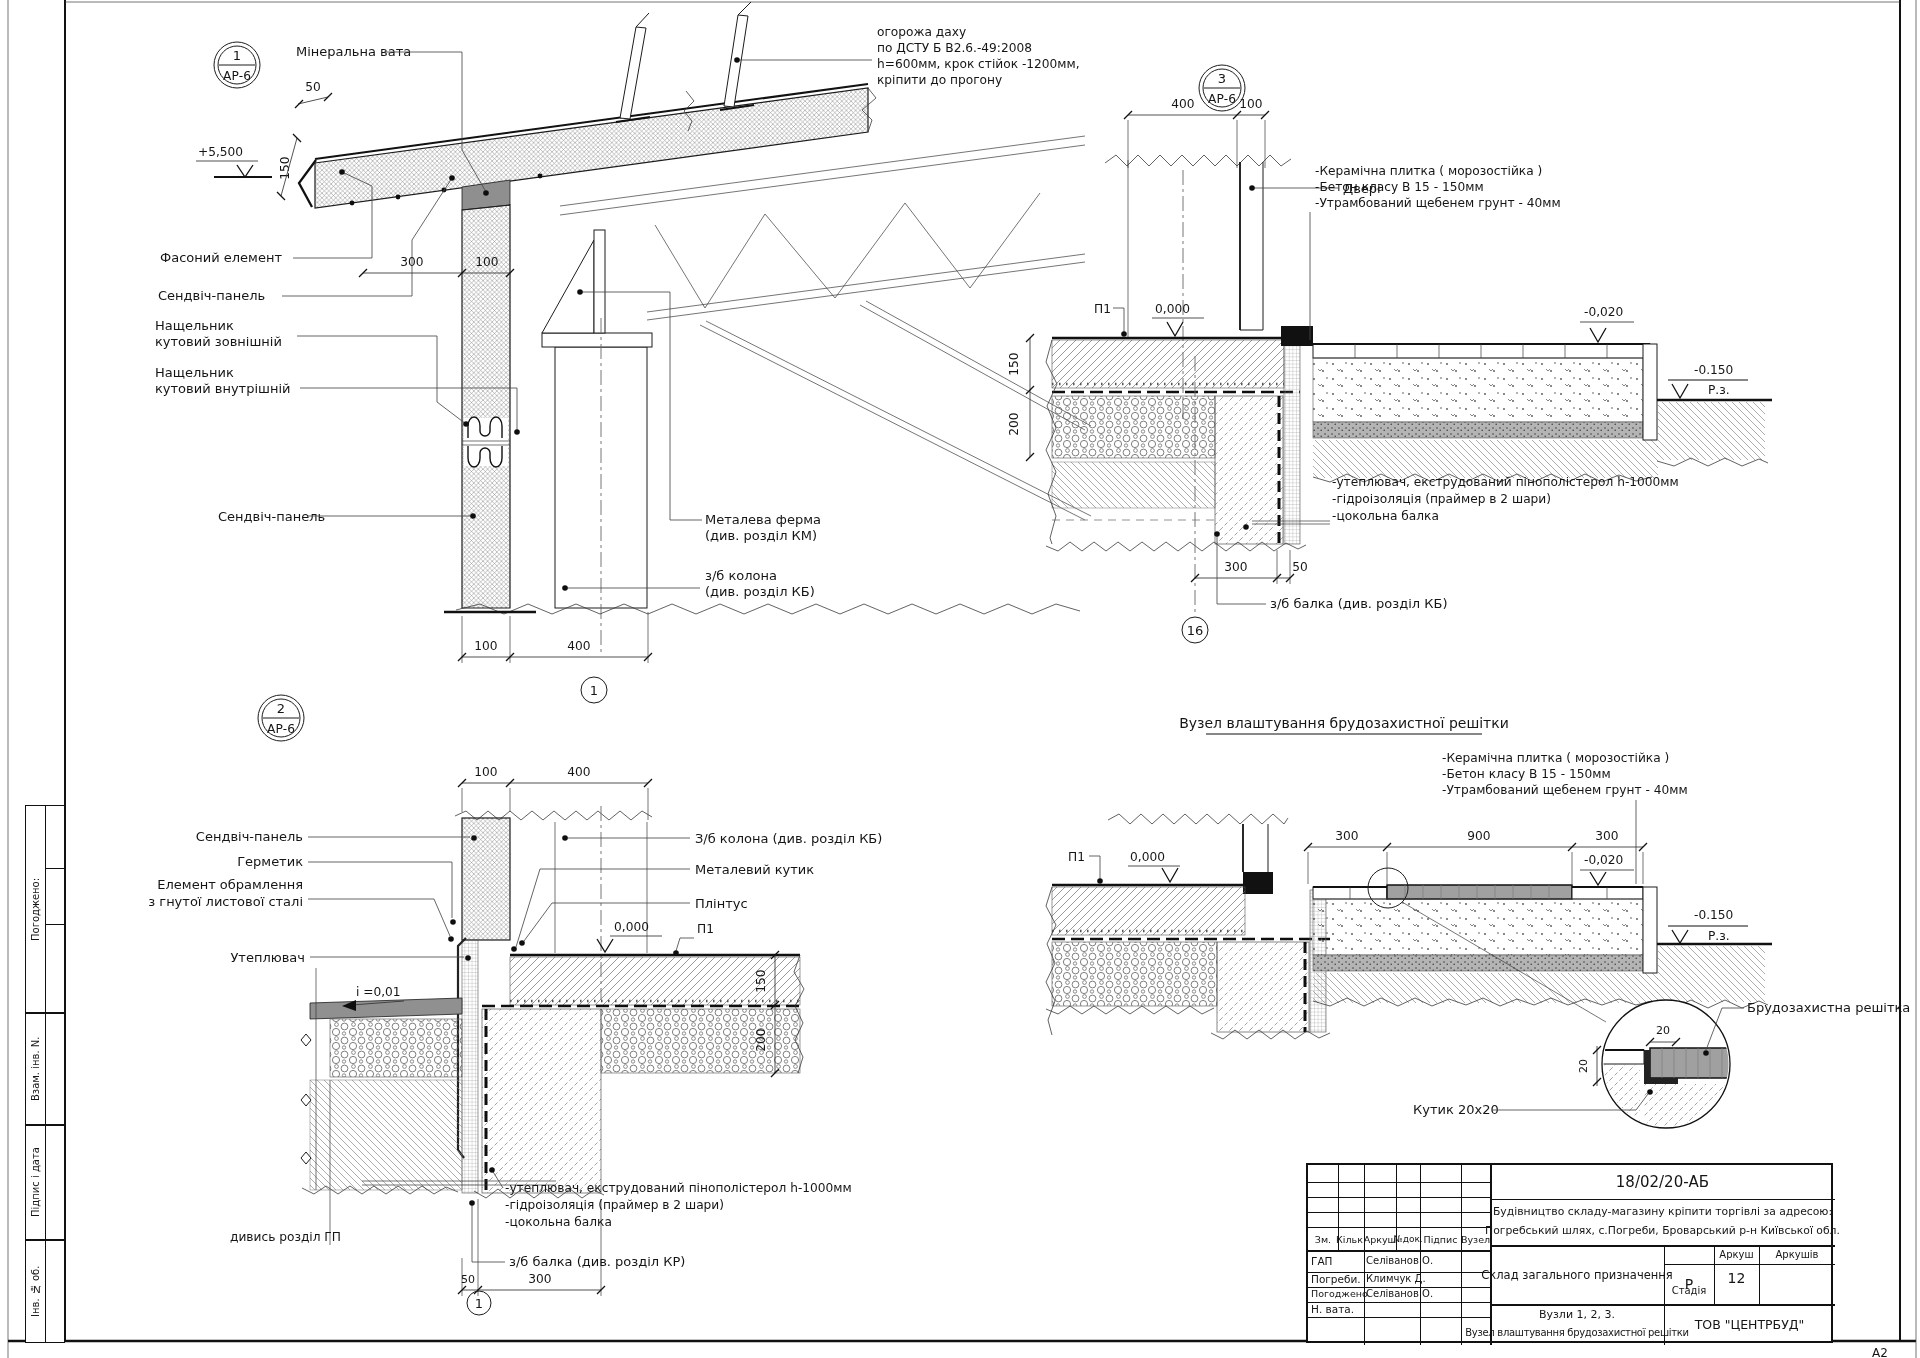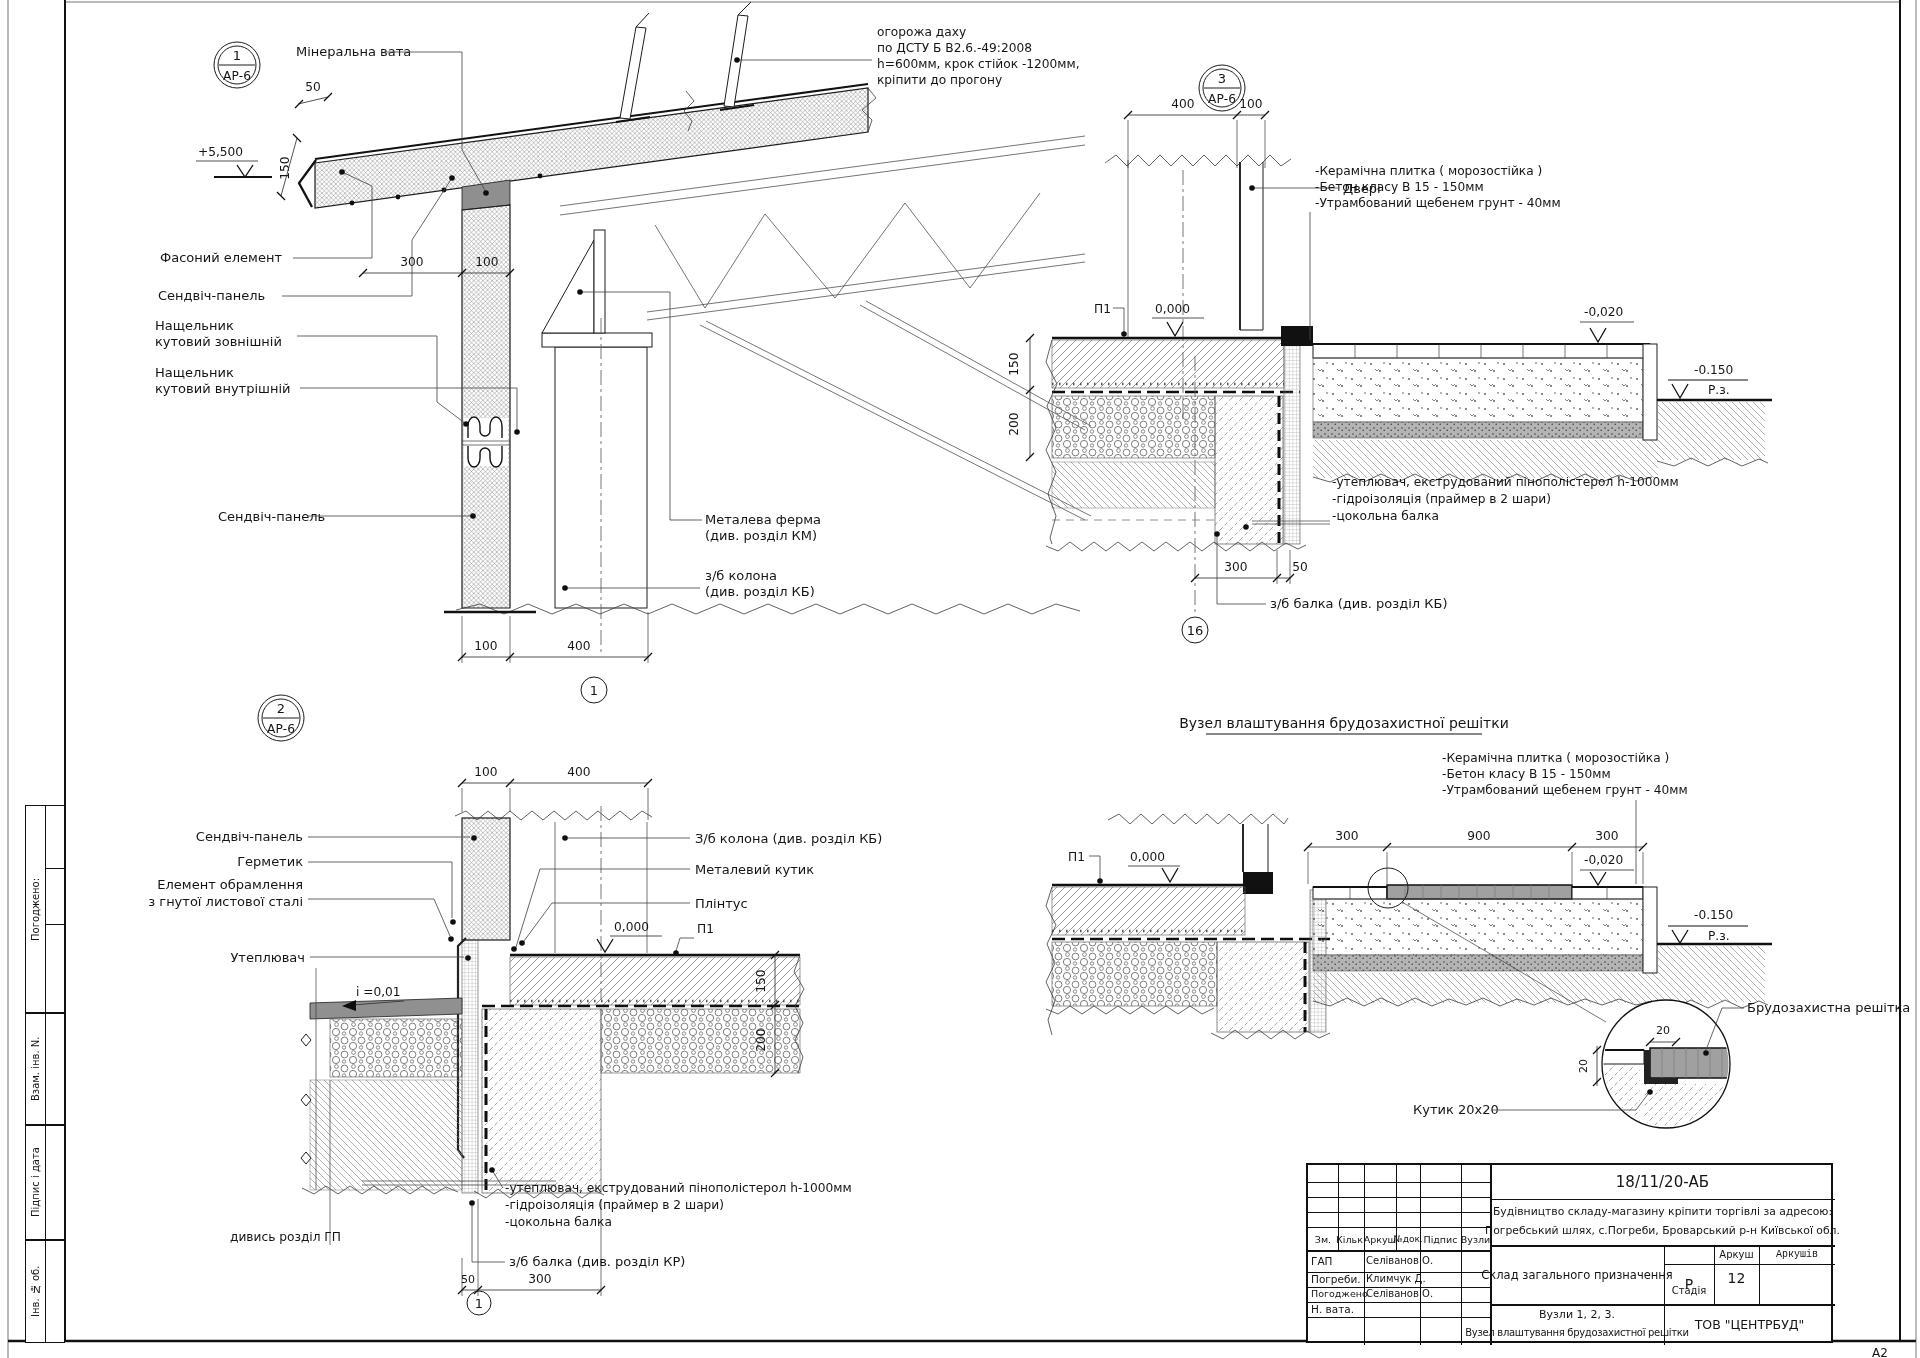--- a/index.html
+++ b/index.html
@@ -573,38 +573,38 @@
   <div class="hl" style="left:182px;top:34px;width:345px;"></div>
   <div class="hl h2" style="left:182px;top:80px;width:345px;"></div>
   <div class="hl" style="left:356px;top:99px;width:171px;"></div>
   <div class="hl h2" style="left:182px;top:139px;width:345px;"></div>
 
   <div class="tx ctr" style="left:0;top:64px;width:30px;height:20px;font-size:9.5px;">Зм.</div>
   <div class="tx ctr" style="left:30px;top:64px;width:26px;height:20px;font-size:9.5px;">Кільк.</div>
   <div class="tx ctr" style="left:56px;top:64px;width:32px;height:20px;font-size:9.5px;">Аркуш</div>
   <div class="tx ctr" style="left:88px;top:64px;width:24px;height:20px;font-size:9px;">№док.</div>
   <div class="tx ctr" style="left:112px;top:64px;width:41px;height:20px;font-size:9.5px;">Підпис</div>
-  <div class="tx ctr" style="left:153px;top:64px;width:29px;height:20px;font-size:9.5px;">Вузли</div>
+  <div class="tx ctr" style="left:153px;top:64px;width:29px;height:20px;font-size:9.5px;">Вузел</div>
 
   <div class="tx" style="left:3px;top:90px;">ГАП</div>
   <div class="tx" style="left:58px;top:90px;font-size:10px;">Селіванов О.</div>
   <div class="tx" style="left:3px;top:108px;">Погреби.</div>
   <div class="tx" style="left:58px;top:108px;font-size:10px;">Климчук Д.</div>
   <div class="tx" style="left:3px;top:123px;font-size:9.5px;">Погоджено</div>
   <div class="tx" style="left:58px;top:123px;font-size:10px;">Селіванов О.</div>
   <div class="tx" style="left:3px;top:138px;">Н. вата.</div>
   <div class="tx" style="left:58px;top:138px;font-size:10px;"></div>
 
-  <div class="tx ctr" style="left:182px;top:0;width:345px;height:34px;font-size:15px;">18/11/20-АБ</div>
+  <div class="tx ctr" style="left:182px;top:0;width:345px;height:34px;font-size:15px;">18/02/20-АБ</div>
   <div class="tx ctr" style="left:186px;top:37px;width:337px;height:18px;font-size:10.8px;">Будівництво складу-магазину кріпити торгівлі за адресою:</div>
   <div class="tx ctr" style="left:186px;top:56px;width:337px;height:18px;font-size:10.8px;">Погребський шлях, с.Погреби, Броварський р-н Київської обл.</div>
   <div class="tx ctr" style="left:182px;top:80px;width:174px;height:59px;font-size:11.5px;">Склад загального призначення</div>
   <div class="tx ctr" style="left:356px;top:80px;width:50px;height:19px;font-size:10px;margin-top:36px;">Стадія</div>
   <div class="tx ctr" style="left:406px;top:80px;width:45px;height:19px;font-size:10px;">Аркуш</div>
-  <div class="tx ctr" style="left:451px;top:80px;width:76px;height:19px;font-size:10px;font-family:Liberation Mono, monospace;">Аркушів</div>
+  <div class="tx ctr" style="left:451px;top:80px;width:76px;height:19px;font-size:10px;">Аркушів</div>
   <div class="tx ctr" style="left:356px;top:99px;width:50px;height:40px;font-size:14px;">Р</div>
   <div class="tx ctr" style="left:406px;top:99px;width:45px;height:28px;font-size:14px;">12</div>
   <div class="tx ctr" style="left:182px;top:141px;width:174px;height:16px;font-size:11px;">Вузли 1, 2, 3.</div>
   <div class="tx ctr" style="left:182px;top:158px;width:174px;height:18px;font-size:10px;letter-spacing:-0.3px;">Вузел влаштування брудозахистної решітки</div>
   <div class="tx ctr" style="left:356px;top:139px;width:171px;height:41px;font-size:12.5px;">ТОВ "ЦЕНТРБУД"</div>
 </div>
 
 <div class="a2">А2</div>
 
 </div>

